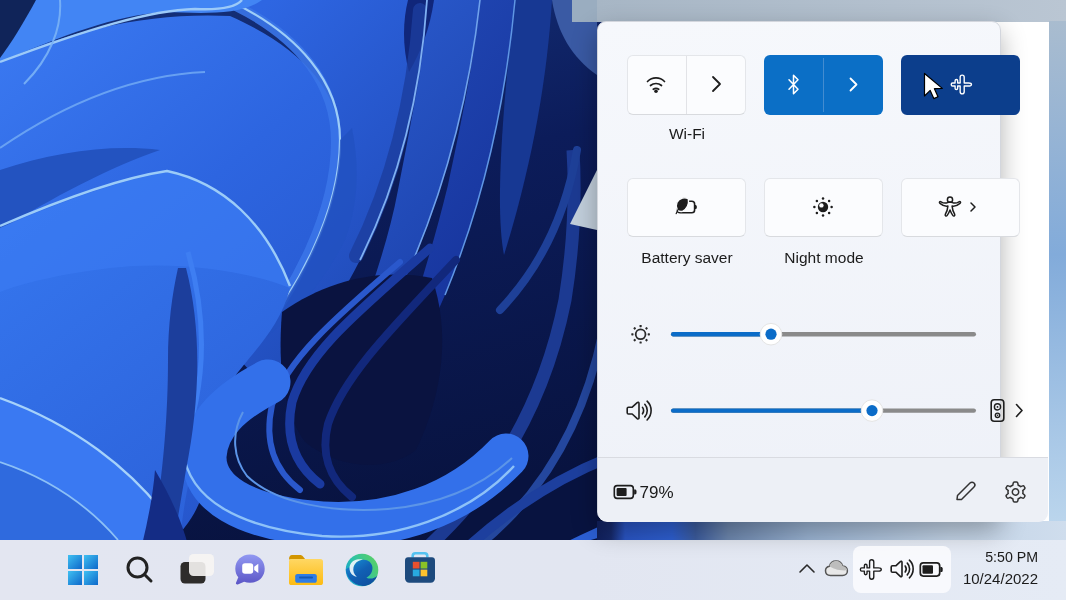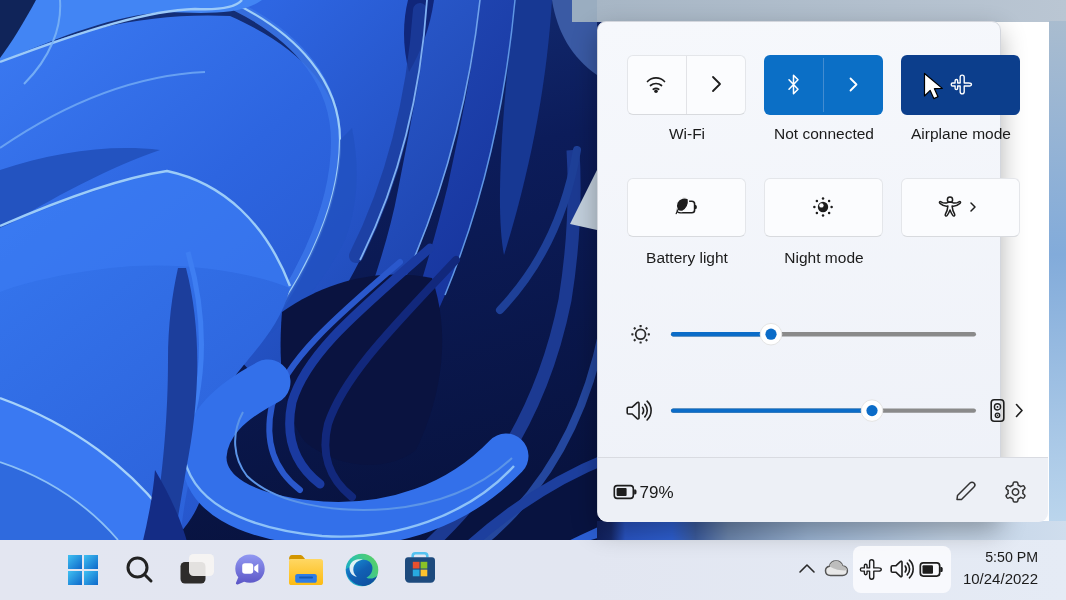--- a/index.html
+++ b/index.html
@@ -142,23 +142,21 @@
 
   <div class="tile white" style="left:29px;top:33px;"></div>
   <div class="tile" style="left:166px;top:33px;background:#0b6fc6;"></div>
   <div class="tile" style="left:303px;top:33px;background:#0c3e8c;"></div>
 
   <div class="tile white" style="left:29px;top:156px;height:59px;"></div>
   <div class="tile white" style="left:166px;top:156px;height:59px;"></div>
   <div class="tile white" style="left:303px;top:156px;height:59px;"></div>
 
   <div class="lbl" style="left:9px;top:103px;">Wi-Fi</div>
-  <div class="lbl" style="left:146px;top:103px;">Not connected</div>
-  <div class="lbl" style="left:283px;top:103px;">Airplane mode</div>
-  <div class="lbl" style="left:9px;top:227px;">Battery light</div>
+  <div class="lbl" style="left:9px;top:227px;">Battery saver</div>
   <div class="lbl" style="left:146px;top:227px;">Night mode</div>
   <div id="bottombar"></div>
   <svg class="panelsvg" width="452" height="500" viewBox="0 0 452 500">
 
     <line x1="88.5" y1="34" x2="88.5" y2="92" stroke="#e2e3e7" stroke-width="1"></line>
     <line x1="225.5" y1="36" x2="225.5" y2="90" stroke="#4a90d2" stroke-width="1" opacity="0.9"></line>
 
     <g stroke="#1d1d1d" stroke-width="1.7" fill="none" stroke-linecap="round">
       <path d="M49.5,59.5 A12,12 0 0 1 66.5,59.5"></path>
       <path d="M52.5,63.5 A8.5,8.5 0 0 1 63.5,63.5"></path>

